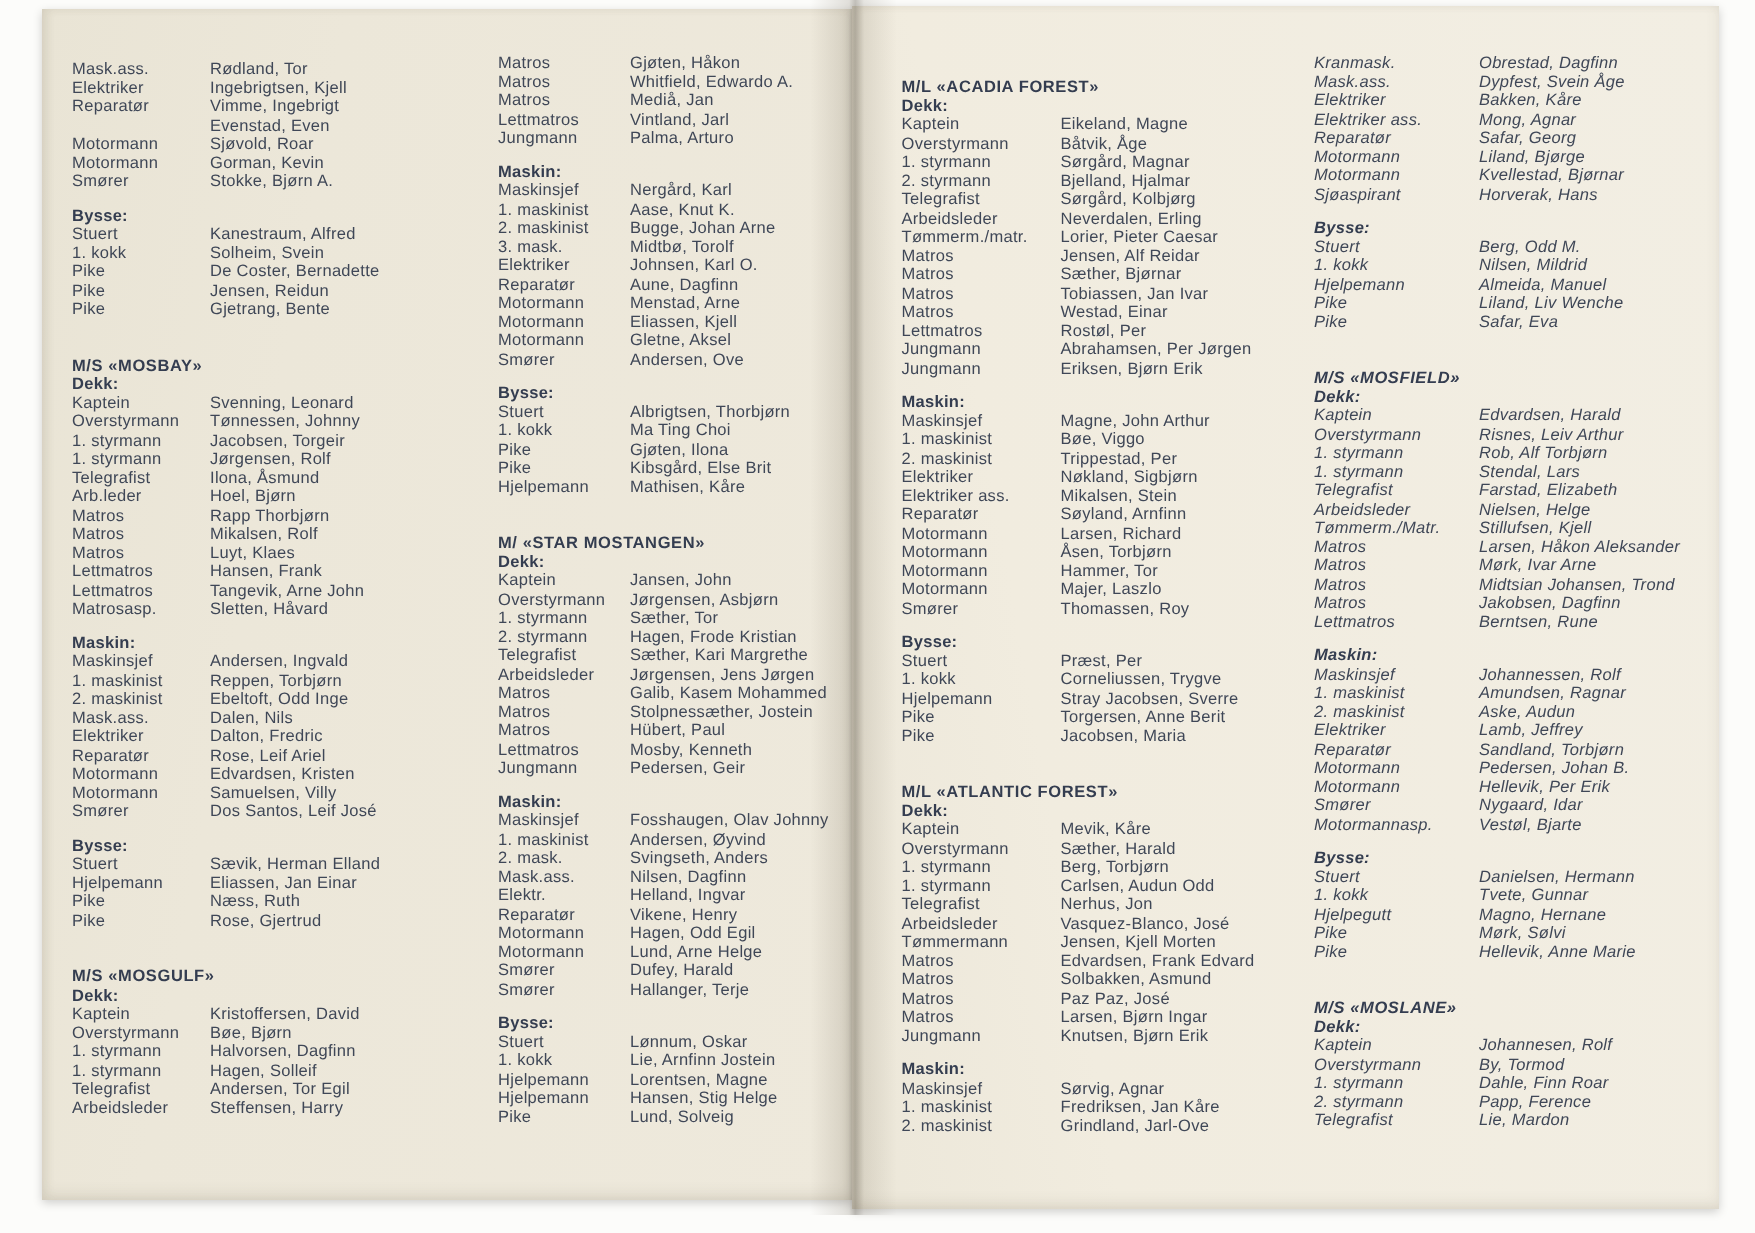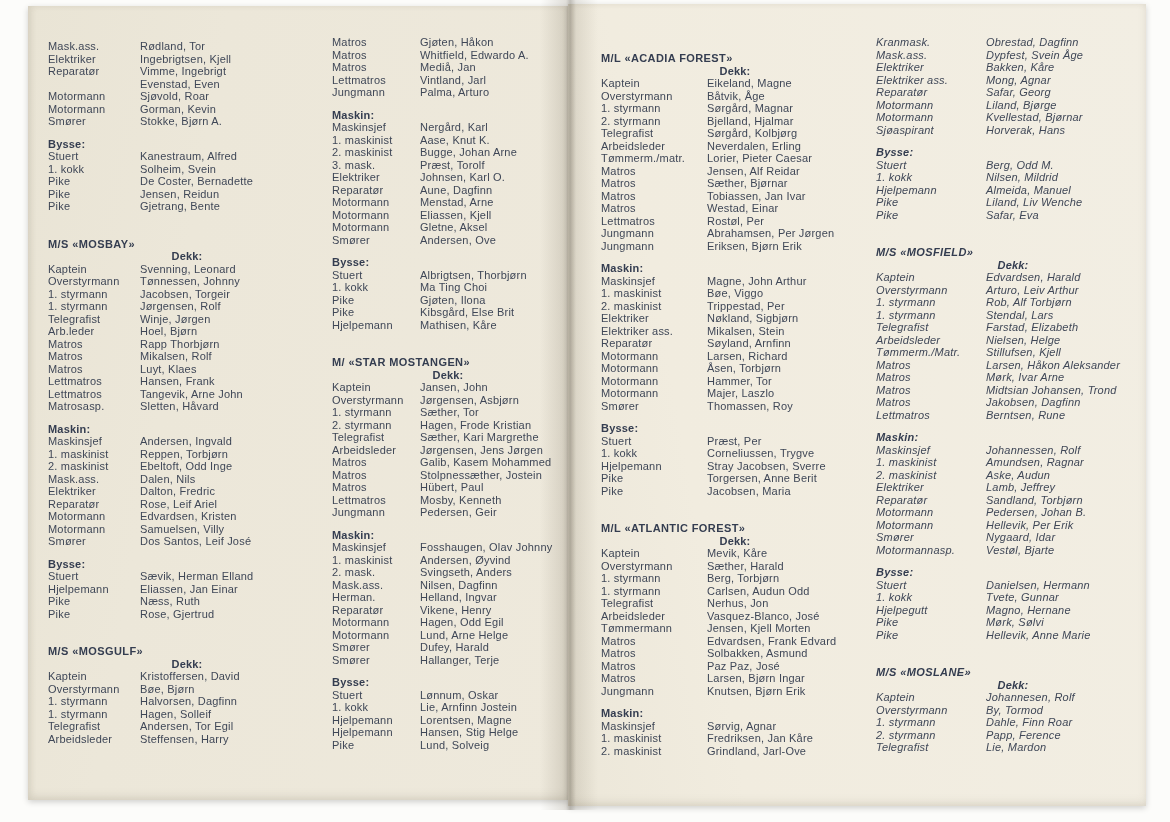--- a/index.html
+++ b/index.html
@@ -27,21 +27,21 @@
   .column{position:absolute;z-index:2;font-size:11px;line-height:12.5px;letter-spacing:.2px;}
   #col-0{left:48px; top:40px;width:278px;--rolew:92px;}
   #col-1{left:332px;top:36px;width:232px;--rolew:88px;}
   #col-2{left:601px;top:52px;width:268px;--rolew:106px;}
   #col-3{left:876px;top:36px;width:274px;font-style:italic;--rolew:110px;}
   .crew-row{display:flex;}
   .crew-row .role{width:var(--rolew);flex:none;}
   .crew-row .name{flex:1;white-space:nowrap;}
   .block-heading{font-weight:700;color:#343d50;margin-top:10px;}
   .block-ship{font-weight:700;color:#343d50;margin-top:25px;letter-spacing:.4px;}
-  .block-ship + .block-heading{margin-top:0;text-align:center;}
+  .block-ship + .block-heading{margin-top:0;}
   .column > :first-child{margin-top:0;}
   
   #page-left::after,#page-right::after{
     content:"";position:absolute;inset:0;pointer-events:none;
     box-shadow:inset 0 -4px 9px rgba(90,78,55,.10), inset 3px 0 6px rgba(90,78,55,.08);
   }
 </style>
 </head>
 <body style="--ink: #3f4757;">
 
@@ -113,21 +113,21 @@
       <div class="crew-row">
         <span class="role">1. styrmann</span>
         <span class="name">Jacobsen, Torgeir</span>
       </div>
       <div class="crew-row">
         <span class="role">1. styrmann</span>
         <span class="name">Jørgensen, Rolf</span>
       </div>
       <div class="crew-row">
         <span class="role">Telegrafist</span>
-        <span class="name">Winje, Jørgen</span>
+        <span class="name">Ilona, Åsmund</span>
       </div>
       <div class="crew-row">
         <span class="role">Arb.leder</span>
         <span class="name">Hoel, Bjørn</span>
       </div>
       <div class="crew-row">
         <span class="role">Matros</span>
         <span class="name">Rapp Thorbjørn</span>
       </div>
       <div class="crew-row">
@@ -260,21 +260,21 @@
       <div class="crew-row">
         <span class="role">1. maskinist</span>
         <span class="name">Aase, Knut K.</span>
       </div>
       <div class="crew-row">
         <span class="role">2. maskinist</span>
         <span class="name">Bugge, Johan Arne</span>
       </div>
       <div class="crew-row">
         <span class="role">3. mask.</span>
-        <span class="name">Præst, Torolf</span>
+        <span class="name">Midtbø, Torolf</span>
       </div>
       <div class="crew-row">
         <span class="role">Elektriker</span>
         <span class="name">Johnsen, Karl O.</span>
       </div>
       <div class="crew-row">
         <span class="role">Reparatør</span>
         <span class="name">Aune, Dagfinn</span>
       </div>
       <div class="crew-row">
@@ -371,21 +371,21 @@
       </div>
       <div class="crew-row">
         <span class="role">2. mask.</span>
         <span class="name">Svingseth, Anders</span>
       </div>
       <div class="crew-row">
         <span class="role">Mask.ass.</span>
         <span class="name">Nilsen, Dagfinn</span>
       </div>
       <div class="crew-row">
-        <span class="role">Herman.</span>
+        <span class="role">Elektr.</span>
         <span class="name">Helland, Ingvar</span>
       </div>
       <div class="crew-row">
         <span class="role">Reparatør</span>
         <span class="name">Vikene, Henry</span>
       </div>
       <div class="crew-row">
         <span class="role">Motormann</span>
         <span class="name">Hagen, Odd Egil</span>
       </div>
@@ -667,21 +667,21 @@
         <span class="name">Safar, Eva</span>
       </div>
       <div class="block-ship">M/S «MOSFIELD»</div>
       <div class="block-heading">Dekk:</div>
       <div class="crew-row">
         <span class="role">Kaptein</span>
         <span class="name">Edvardsen, Harald</span>
       </div>
       <div class="crew-row">
         <span class="role">Overstyrmann</span>
-        <span class="name">Arturo, Leiv Arthur</span>
+        <span class="name">Risnes, Leiv Arthur</span>
       </div>
       <div class="crew-row">
         <span class="role">1. styrmann</span>
         <span class="name">Rob, Alf Torbjørn</span>
       </div>
       <div class="crew-row">
         <span class="role">1. styrmann</span>
         <span class="name">Stendal, Lars</span>
       </div>
       <div class="crew-row">

